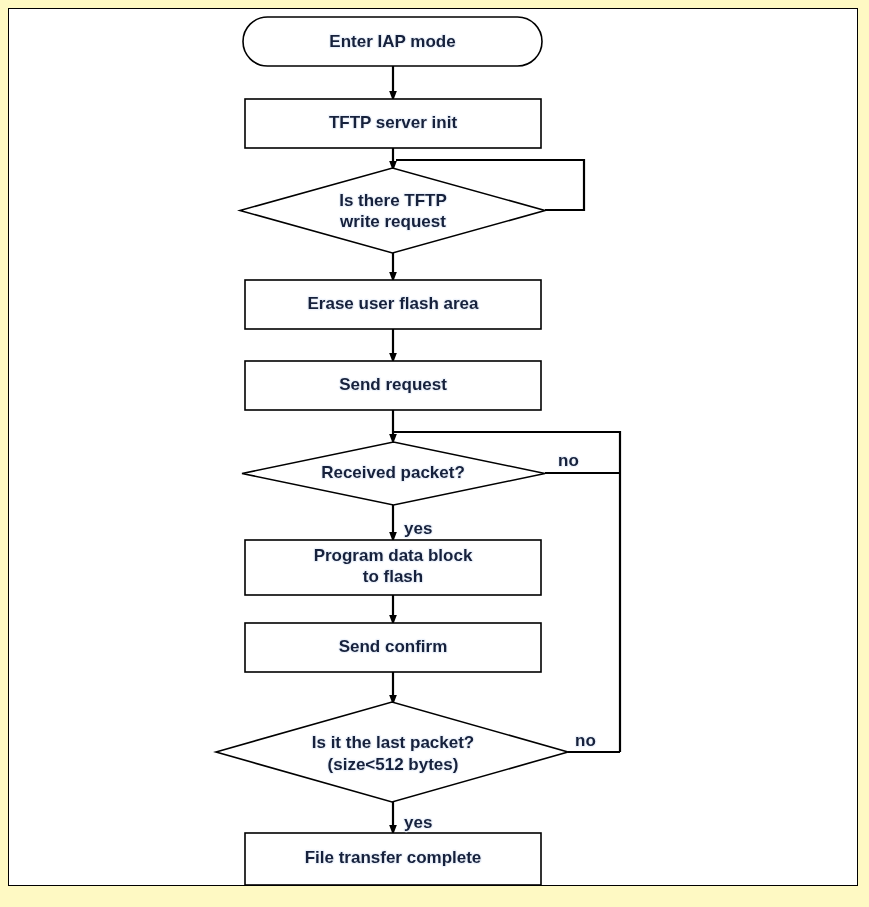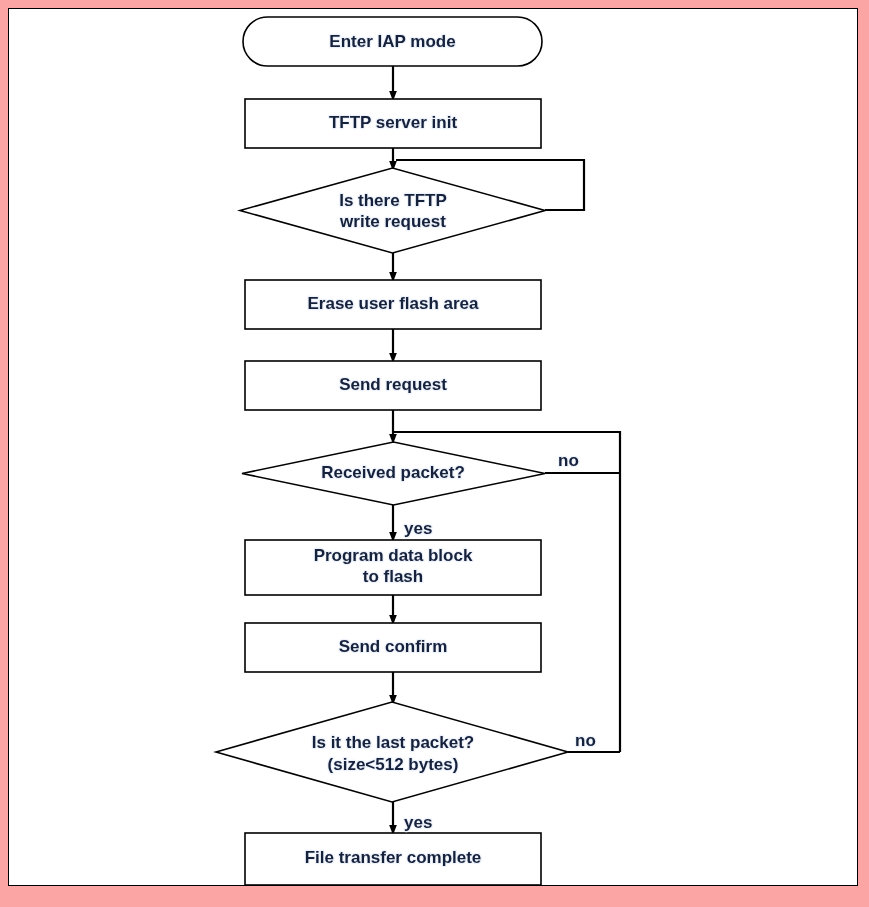--- a/index.html
+++ b/index.html
@@ -8,21 +8,21 @@
     padding: 0;
     background: #ffffff;
   }
   body {
     font-family: "Liberation Sans", sans-serif;
   }
   #page-root {
     position: relative;
     width: 869px;
     height: 907px;
-    background: #fca5a5;
+    background: #fef9c3;
     overflow: hidden;
   }
   #outer-frame {
     position: absolute;
     left: 8px;
     top: 8px;
     width: 850px;
     height: 878px;
     border: 1px solid #000000;
     box-sizing: border-box;

